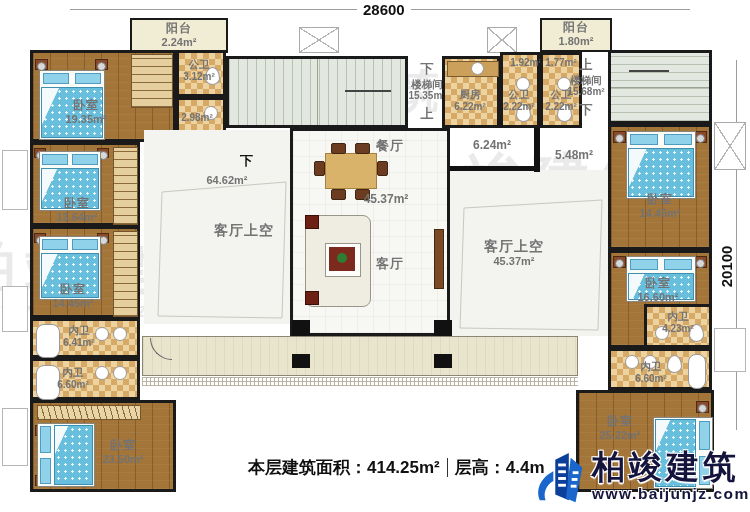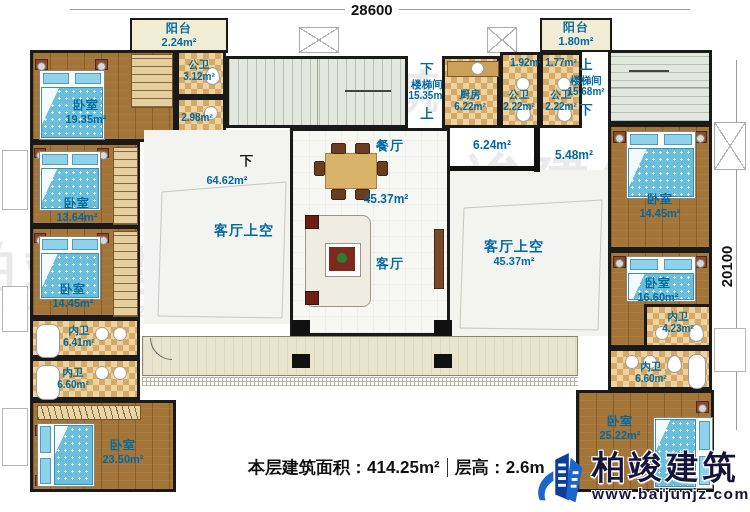--- a/index.html
+++ b/index.html
@@ -14,21 +14,21 @@
   .stairR{background-color:#e2e7df;background-image:repeating-linear-gradient(0deg,#b8c1b2 0 1px,transparent 1px 8px);}
   .balcony{background:#f1ecd4;border-width:2px;}
   .living{background-color:#f7f7f4;background-image:repeating-linear-gradient(0deg,rgba(0,0,0,.04) 0 1px,transparent 1px 16px),repeating-linear-gradient(90deg,rgba(0,0,0,.04) 0 1px,transparent 1px 16px);}
   .void{position:absolute;box-sizing:border-box;background:#f3f3ef;}
   .corr{position:absolute;box-sizing:border-box;background-color:#e9e4cc;background-image:repeating-linear-gradient(90deg,rgba(0,0,0,.05) 0 1px,transparent 1px 9px);border:1px solid #8b8574;}
   .hatchgrid{position:absolute;background-image:repeating-linear-gradient(90deg,#b9b4a2 0 1px,transparent 1px 4px),repeating-linear-gradient(0deg,#b9b4a2 0 1px,transparent 1px 4px);}
   .closet{position:absolute;box-sizing:border-box;border:1px solid #74552c;background-color:#e6cf9e;background-image:repeating-linear-gradient(0deg,#8a6a3a 0 1px,transparent 1px 8px);}
   .ward{position:absolute;box-sizing:border-box;border:1px solid #74552c;background-color:#e9d4a6;background-image:repeating-linear-gradient(75deg,#8a6a3a 0 1px,transparent 1px 6px);}
   .pier{position:absolute;background:#111;}
   
-  .lbl{position:absolute;text-align:center;font-weight:bold;line-height:1.22;color:#0369a1;}
+  .lbl{position:absolute;text-align:center;font-weight:bold;line-height:1.22;color:#737373;}
   .lbl b{display:block;font-size:12px;letter-spacing:1px;}
   .lbl i{display:block;font-style:normal;font-size:11px;}
   .lbl.sm b{font-size:10.5px;letter-spacing:0;}
   .lbl.sm i{font-size:10px;}
   .updown{font-size:13px;font-weight:bold;}
   
   .bed{position:absolute;box-sizing:border-box;background:#fbfbf8;border:1px solid #87857e;}
   .pillow{position:absolute;background:#8fd2ea;border:1px solid #4e9cbf;box-sizing:border-box;}
   .bed-v .pillow{top:2px;height:11px;width:42%;}
   .bed-v .p1{left:4%;} .bed-v .p2{right:4%;}
@@ -75,21 +75,21 @@
      text-shadow:-1px -1px 0 #fff,1px -1px 0 #fff,-1px 1px 0 #fff,1px 1px 0 #fff,0 2px 1px rgba(255,255,255,.9);}
   .logo-text .web{font-size:15.5px;font-weight:800;color:#14143c;letter-spacing:1.5px;margin-top:2px;
      text-shadow:-1px -1px 0 #fff,1px -1px 0 #fff,-1px 1px 0 #fff,1px 1px 0 #fff;}
 </style>
 </head>
 <body>
 
 <div id="canvas">
 
   <div class="dimline" style="left:70px;top:9px;width:620px;height:1px;"></div>
-  <div class="dimtext" style="left:345px;top:1px;">28600</div>
+  <div class="dimtext" style="left:357px;top:1px;">28600</div>
   <div class="dimline" style="left:736px;top:60px;width:1px;height:370px;"></div>
   <div class="dimtext" style="left:704px;top:258px;transform:rotate(-90deg);transform-origin:center;padding:0 2px;">20100</div>
 
   <div class="wm" style="left:228px;top:60px;font-size:46px;letter-spacing:9px;">柏竣建筑</div>
   <div class="wm" style="left:396px;top:142px;font-size:58px;letter-spacing:10px;">柏竣建筑</div>
   <div class="wm" style="left:420px;top:210px;font-size:21px;letter-spacing:3px;">www.baijunjz.com</div>
   <div class="wm" style="left:-42px;top:230px;font-size:58px;letter-spacing:10px;">柏竣建筑</div>
   <div class="wm" style="left:-18px;top:298px;font-size:21px;letter-spacing:3px;">www.baijunjz.com</div>
 
   <div class="bay" style="left:2px;top:150px;width:26px;height:60px;"></div>
@@ -416,21 +416,21 @@
   <div class="pier" style="left:434px;top:354px;width:18px;height:14px;"></div>
   <div class="arc" style="left:150px;top:338px;width:22px;height:22px;"></div>
 
   <div class="titlerow" style="left:244px;top:398px;">
   </div>
   <div class="stats" style="left:248px;top:456px;">
     <span>本层建筑面积：</span>
     <span>414.25m²</span>
     <span class="div"></span>
     <span>层高：</span>
-    <span>2.6m</span>
+    <span>4.4m</span>
   </div>
 
   <div class="logo" style="left:534px;top:450px;">
     <svg width="58" height="56" viewBox="0 0 60 58">
       <path d="M6 52 C1 40 8 28 20 22 L20 32 C13 36 9 44 12 52 Z" fill="#1b66cc"></path>
       <polygon points="22,10 36,3 36,52 22,46" fill="#0b3f9a"></polygon>
       <rect x="25" y="14" width="8" height="3" fill="#fff"></rect>
       <rect x="25" y="21" width="8" height="3" fill="#fff"></rect>
       <rect x="25" y="28" width="8" height="3" fill="#fff"></rect>
       <rect x="25" y="35" width="8" height="3" fill="#fff"></rect>

